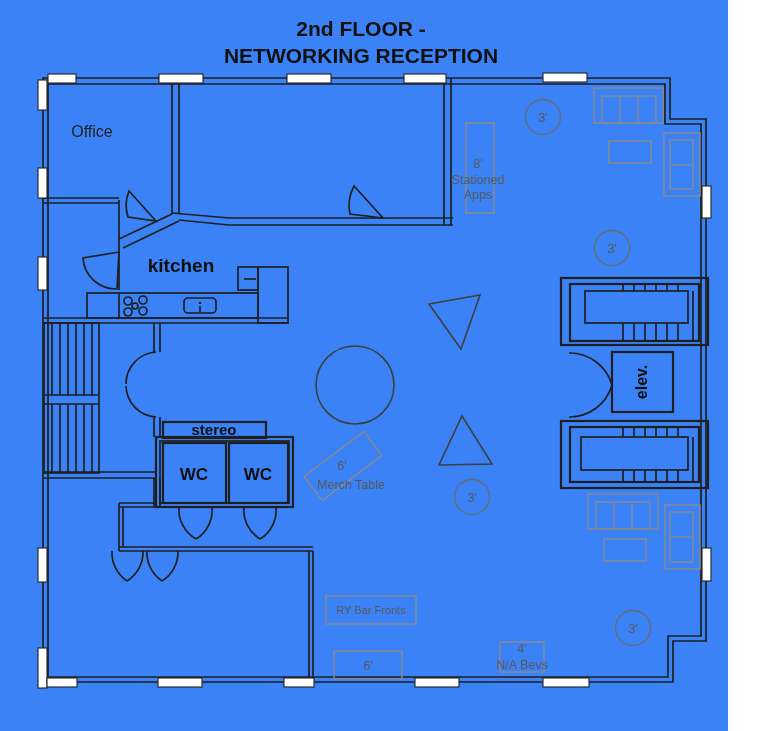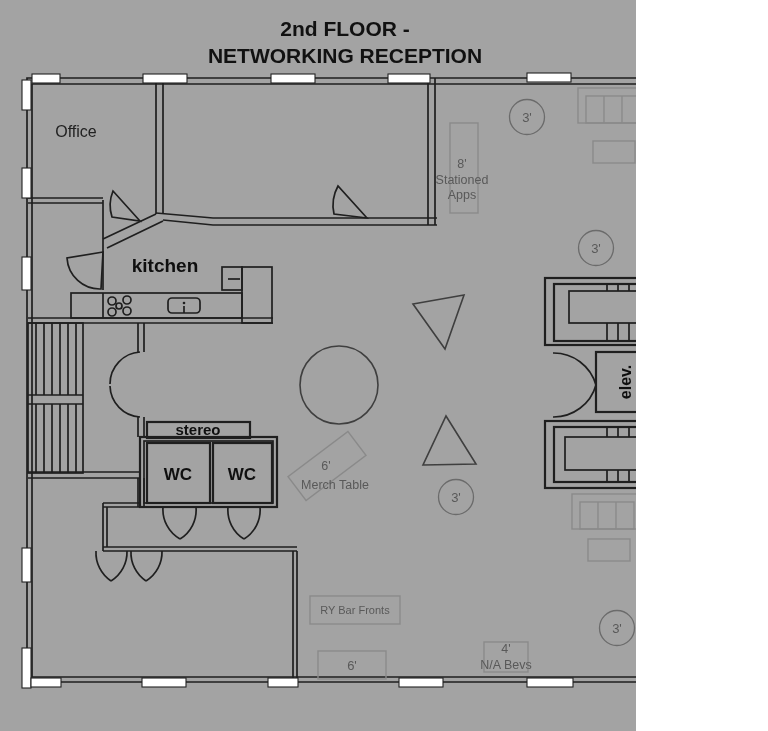--- a/index.html
+++ b/index.html
@@ -1,17 +1,17 @@
 <!DOCTYPE html>
 <html><head>
 <meta charset="utf-8">
 <style>
   html,body{margin:0;padding:0;background:#fff;}
-  .plan-wrap{position:relative;width:636px;height:731px;background:#a3a3a3;overflow:hidden;
-             font-family:"Liberation Sans",sans-serif;}
+  .plan-wrap{position:relative;width:712px;height:731px;background:#3b82f6;overflow:hidden;
+             font-family:"Liberation Sans",sans-serif;padding-left:16px;}
   svg{display:block;}
   .t-title{font-family:"Liberation Sans",sans-serif;font-weight:700;font-size:21px;fill:#111;}
   .t-office{font-family:"Liberation Sans",sans-serif;font-size:16px;fill:#222;}
   .t-room{font-family:"Liberation Sans",sans-serif;font-weight:700;fill:#0f0f0f;}
   .t-ann{font-family:"Liberation Sans",sans-serif;fill:#595959;}
   .wall{stroke:#1f1f1f;fill:none;stroke-width:1.7;}
   .wall2{stroke:#1f1f1f;fill:none;stroke-width:2.2;}
   .gray{stroke:#8a8a8a;fill:none;stroke-width:1.4;}
   .shape{stroke:#3f3f3f;fill:none;stroke-width:1.6;}
   .dimc{stroke:#6b6b6b;fill:none;stroke-width:1.3;}

